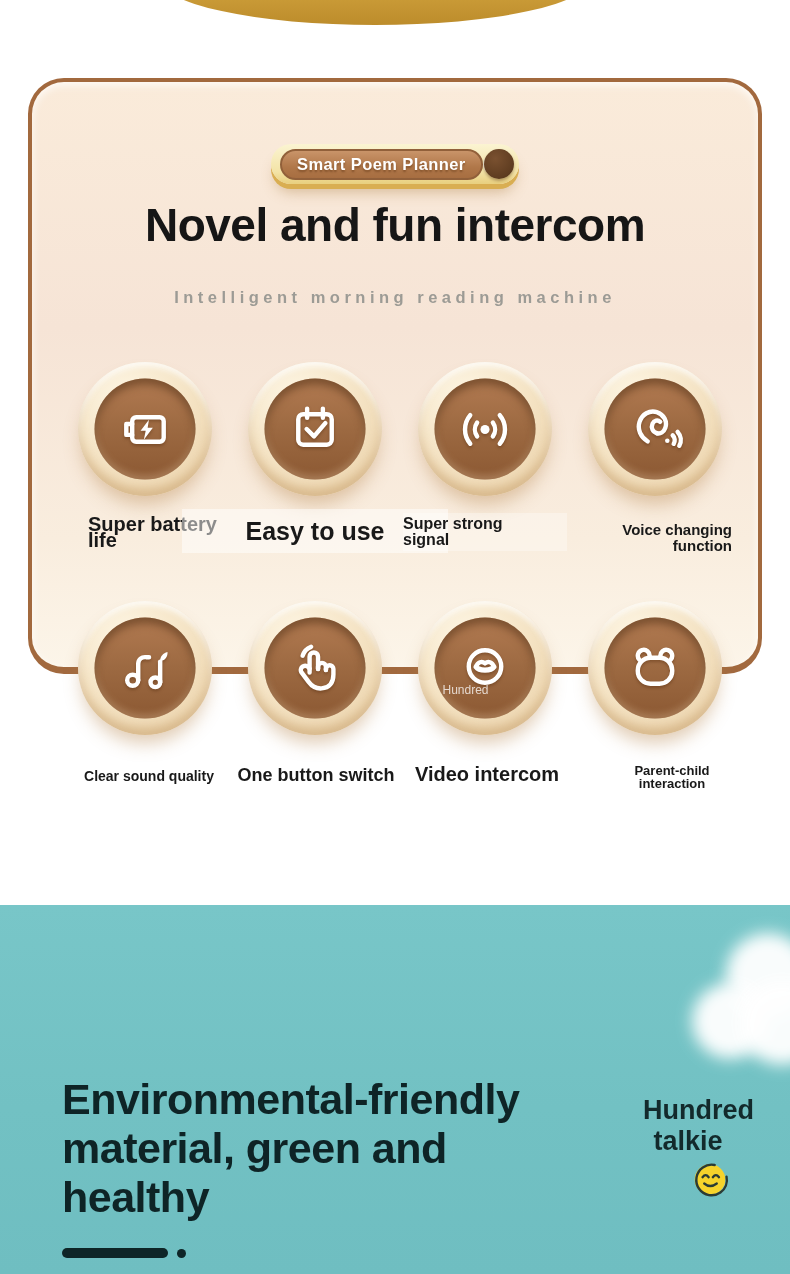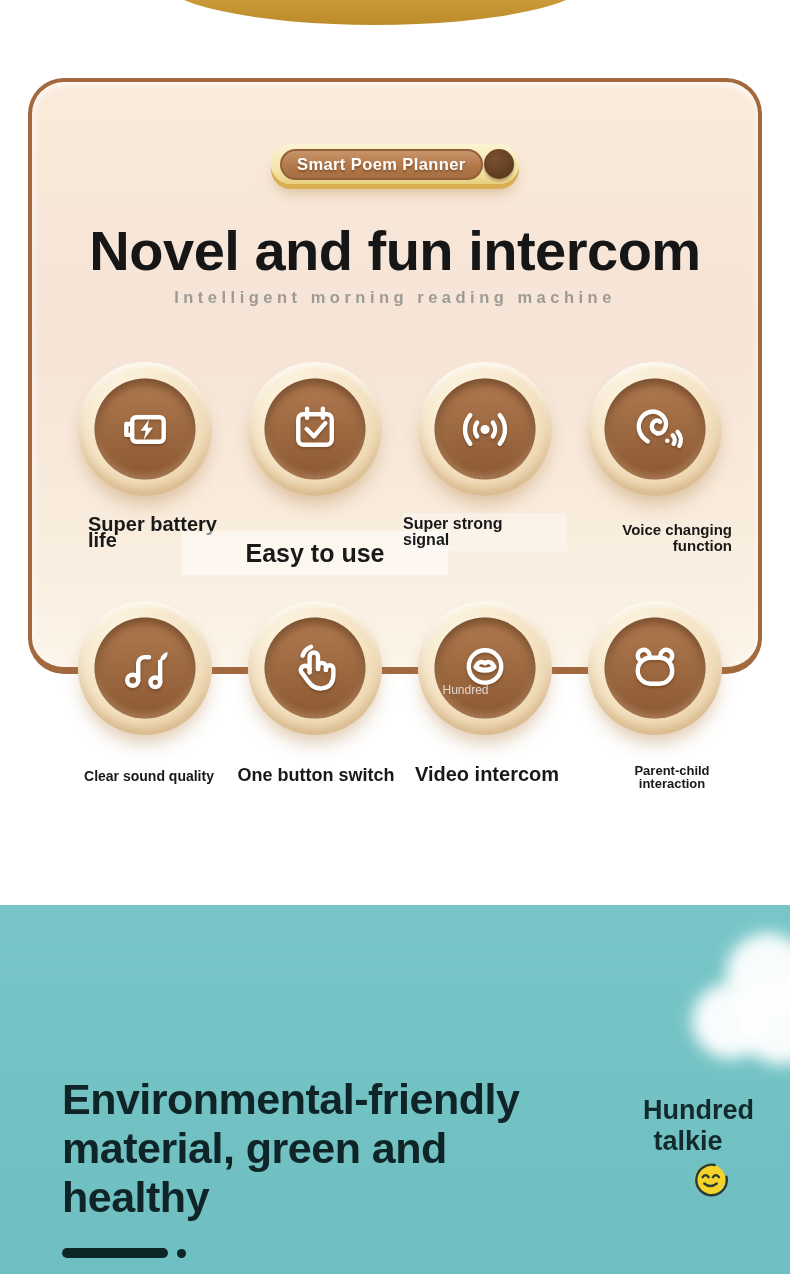--- a/index.html
+++ b/index.html
@@ -25,22 +25,22 @@
     background:linear-gradient(180deg,#C99469 0%,#B07749 60%,#A76E41 100%);
     border:2px solid #91603A;box-sizing:border-box;}
   .badge-pill span{color:#fff;font-size:16.5px;font-weight:700;letter-spacing:0.4px;
     text-shadow:0 1.5px 2px rgba(96,55,22,0.55);white-space:nowrap;}
   .badge-toggle{margin-left:auto;margin-right:12px;width:54px;height:17px;border-radius:9px;
     background:#FDFBF0;box-shadow:inset 0 1px 3px rgba(150,120,60,0.35);position:relative;}
   .badge-knob{position:absolute;right:-16px;top:50%;transform:translateY(-50%);width:30px;height:30px;
     border-radius:50%;background:radial-gradient(circle at 38% 32%,#7A5130 0%,#5E3C20 70%,#4C2F17 100%);
     box-shadow:0 2px 3px rgba(90,55,20,0.4);}
 
-  .title{position:absolute;left:0;top:136px;width:100%;text-align:center;
-    font-size:56px;font-weight:800;color:#161616;letter-spacing:-0.5px;white-space:nowrap;}
+  .title{position:absolute;left:0;top:116px;width:100%;text-align:center;
+    font-size:46px;font-weight:800;color:#161616;letter-spacing:-0.5px;white-space:nowrap;}
   .subtitle{position:absolute;left:0;top:206px;width:100%;text-align:center;
     font-size:16.5px;font-weight:700;letter-spacing:4.5px;color:#9C9B95;white-space:nowrap;}
 
   
   .fbtn{position:absolute;width:134px;height:134px;border-radius:50%;
     background:radial-gradient(circle at 36% 28%,#FEF7E6 0%,#F4E2C2 52%,#E7CBA0 100%);
     box-shadow:0 12px 18px -4px rgba(186,140,86,0.45),inset 0 -7px 10px rgba(199,160,110,0.55),inset 0 4px 6px rgba(255,255,255,0.9);}
   .fbtn-inner{position:absolute;left:50%;top:50%;transform:translate(-50%,-50%);
     width:101px;height:101px;border-radius:50%;
     background:linear-gradient(180deg,#B27A51 0%,#9D6A42 48%,#8C5933 100%);
@@ -52,21 +52,21 @@
   .icn{width:63px;height:63px;fill:none;stroke:#fff;stroke-width:4.5;stroke-linecap:round;stroke-linejoin:round;
     filter:drop-shadow(0 2px 1.5px rgba(80,40,10,0.38));}
   .icn .fl{fill:#fff;stroke:none;}
   .watermark{position:absolute;left:8px;bottom:22px;color:rgba(255,255,255,0.75);font-size:12px;font-weight:400;pointer-events:none;}
 
   
   .flabel{position:absolute;font-weight:800;color:#191919;white-space:pre-line;box-sizing:border-box;}
   .patch{background:rgba(255,255,255,0.5);}
   .patch-light{background:rgba(255,255,255,0.32);}
   .lab1{left:56px;top:434px;width:130px;font-size:20px;line-height:16px;text-align:left;}
-  .lab2{left:150px;top:449px;width:266px;font-size:25px;line-height:44px;text-align:center;}
+  .lab2{left:150px;top:427px;width:266px;font-size:25px;line-height:44px;text-align:center;}
   .lab3{left:371px;top:431px;width:164px;font-size:16px;line-height:16px;text-align:left;padding:3px 0;}
   .lab4{right:26px;top:434px;width:170px;font-size:15px;line-height:16px;text-align:right;margin-top:6px;}
   .lab5{left:35px;top:683px;width:164px;font-size:14px;line-height:22px;text-align:center;}
   .lab6{left:192px;top:679px;width:184px;font-size:18px;line-height:28px;text-align:center;}
   .lab7{left:363px;top:676px;width:184px;font-size:20px;line-height:32px;text-align:center;}
   .lab8{left:570px;top:678px;width:140px;font-size:13px;line-height:13px;text-align:center;padding:4px 0;}
 
   
   .bottom{position:absolute;left:0;top:905px;width:790px;height:369px;
     background:linear-gradient(180deg,#78C6C8 0%,#72C1C3 55%,#6FBEC1 100%);overflow:hidden;}

